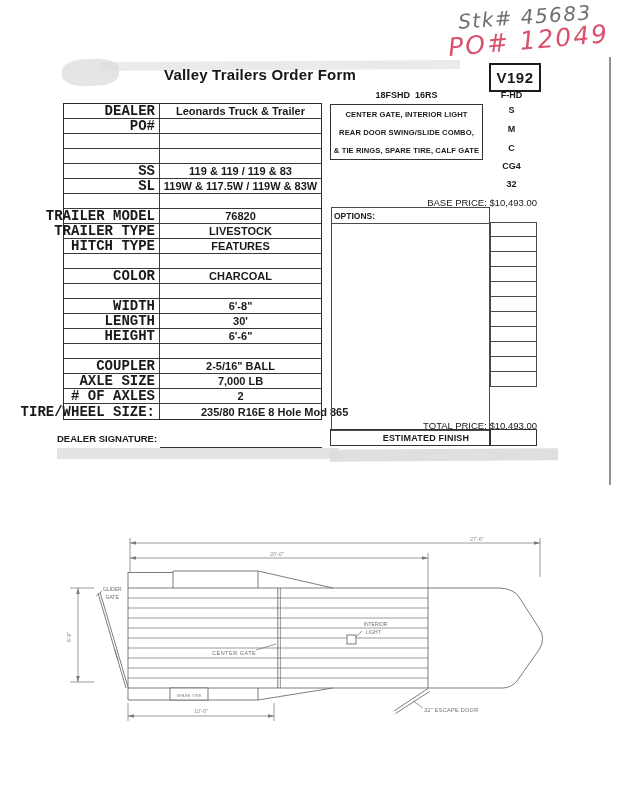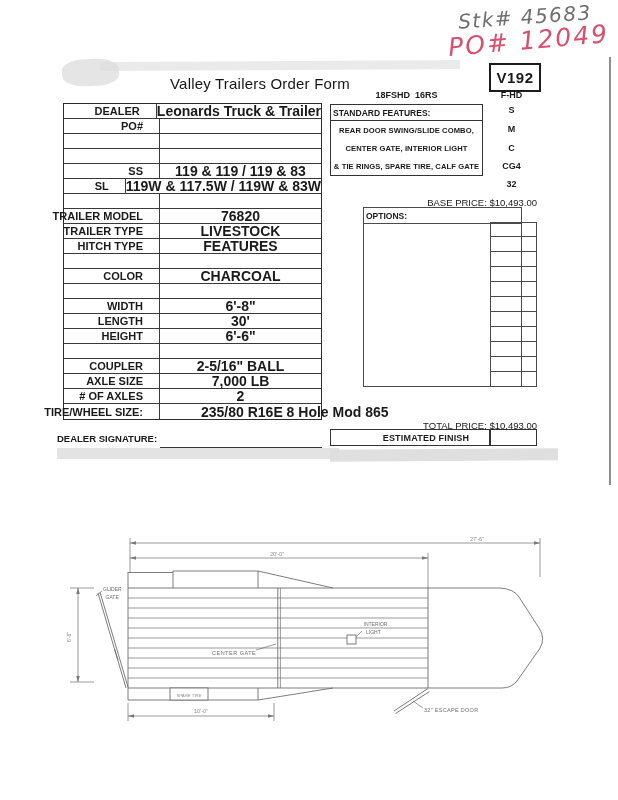--- a/index.html
+++ b/index.html
@@ -6,41 +6,41 @@
   #page{position:relative;width:618px;height:800px;background:#ffffff;overflow:hidden;
         font-family:"Liberation Sans",sans-serif;color:#1a1a1a;}
   .abs{position:absolute;}
   
   .hand{font-family:"DejaVu Sans",sans-serif;font-style:italic;white-space:nowrap;}
   #hand-stock{left:458px;top:5px;font-size:20px;color:#6f6f6f;transform:rotate(-4deg);letter-spacing:1.5px;}
   #hand-po{left:448px;top:26px;font-size:25px;color:#d8506b;transform:rotate(-5deg);letter-spacing:2px;}
   
   .smudge{position:absolute;background:#dcdcdc;}
   
-  #title{left:60px;top:75px;width:400px;text-align:center;font-size:15px;font-weight:normal;color:#161616;letter-spacing:.2px;}
+  #title{left:60px;top:66px;width:400px;text-align:center;font-size:15px;font-weight:bold;color:#161616;letter-spacing:.2px;}
   #v192{left:489px;top:63px;width:48px;height:25px;border:2px solid #1c1c1c;display:flex;align-items:center;justify-content:center;
         font-size:15px;font-weight:bold;letter-spacing:.5px;}
   #model-line{left:330px;top:90px;width:153px;text-align:center;font-size:9px;font-weight:bold;white-space:pre;}
   #trim-code{left:486px;top:90px;width:51px;text-align:center;font-size:9px;font-weight:bold;}
   
   #spec-table{left:63px;top:103px;width:259px;border:1.3px solid #2c2c2c;box-sizing:border-box;}
   .spec-row{display:flex;height:15px;border-bottom:1px solid #3a3a3a;box-sizing:border-box;}
   .spec-row:last-child{border-bottom:none;gap:41px;}
   .spec-label{width:96px;border-right:1.1px solid #3a3a3a;box-sizing:border-box;display:flex;align-items:center;justify-content:flex-end;
-              padding-right:16px;font-size:11px;font-weight:bold;white-space:nowrap;}
-  .spec-value{flex:1;display:flex;align-items:center;justify-content:center;font-size:14px;font-weight:bold;white-space:nowrap;}
+              padding-right:4px;font-size:14px;font-weight:bold;white-space:nowrap;font-family:Liberation Mono, monospace;}
+  .spec-value{flex:1;display:flex;align-items:center;justify-content:center;font-size:11px;font-weight:bold;white-space:nowrap;}
   
   #features-box{left:330px;top:104px;width:153px;border:1.3px solid #333;box-sizing:border-box;}
   #features-header{height:15px;border-bottom:1px solid #333;display:flex;align-items:center;padding-left:2px;
                    font-size:8.5px;font-weight:bold;}
   .feature-line{height:18px;display:flex;align-items:center;justify-content:center;font-size:7.6px;font-weight:bold;letter-spacing:.1px;}
   .code{position:absolute;width:51px;left:486px;text-align:center;font-size:9px;font-weight:bold;}
   .price{position:absolute;left:330px;width:207px;text-align:right;font-size:9.5px;font-weight:normal;margin-top:16px;}
   
-  #options-box{left:331px;top:207px;width:159px;height:180px;border:1.2px solid #4a4a4a;box-sizing:border-box;margin-left:32px;}
+  #options-box{left:331px;top:207px;width:159px;height:224px;border:1.2px solid #4a4a4a;box-sizing:border-box;}
   #options-header{height:15px;border-bottom:1px solid #4a4a4a;display:flex;align-items:center;padding-left:2px;
                   font-size:8.5px;font-weight:bold;}
   #option-slots{left:490px;top:222px;width:47px;}
   .option-slot{height:15px;border:1px solid #4a4a4a;border-top:none;box-sizing:border-box;}
   .option-slot:first-child{border-top:1px solid #4a4a4a;}
   
   #finish-box{left:330px;top:429px;width:160px;height:17px;border:1.3px solid #333;box-sizing:border-box;
               display:flex;align-items:center;justify-content:center;font-size:9px;font-weight:bold;letter-spacing:.2px;padding-left:32px;}
   #finish-side-box{left:490px;top:429px;width:47px;height:17px;border:1.3px solid #333;box-sizing:border-box;}
   #signature-label{left:57px;top:433px;font-size:9.5px;font-weight:bold;}
@@ -155,23 +155,22 @@
         <div class="spec-label"># OF AXLES</div>
         <div class="spec-value">2</div>
       </div>
       <div class="spec-row">
         <div class="spec-label">TIRE/WHEEL SIZE:</div>
         <div class="spec-value">235/80 R16E 8 Hole Mod 865</div>
       </div>
     </div>
 
   <div class="abs" id="features-box">
-    <div id="features-header">STANDARD FEATURES:</div>
+    <div class="feature-line">CENTER GATE, INTERIOR LIGHT</div>
     <div class="feature-line">REAR DOOR SWING/SLIDE COMBO,</div>
-    <div class="feature-line">CENTER GATE, INTERIOR LIGHT</div>
     <div class="feature-line">&amp; TIE RINGS, SPARE TIRE, CALF GATE</div>
   </div>
   <div class="code" style="top:105px;">S</div>
   <div class="code" style="top:124px;">M</div>
   <div class="code" style="top:143px;">C</div>
   <div class="code" style="top:161px;">CG4</div>
   <div class="code" style="top:179px;">32</div>
 
   <div class="price" style="top:181px;">
     <span>BASE PRICE:</span>

